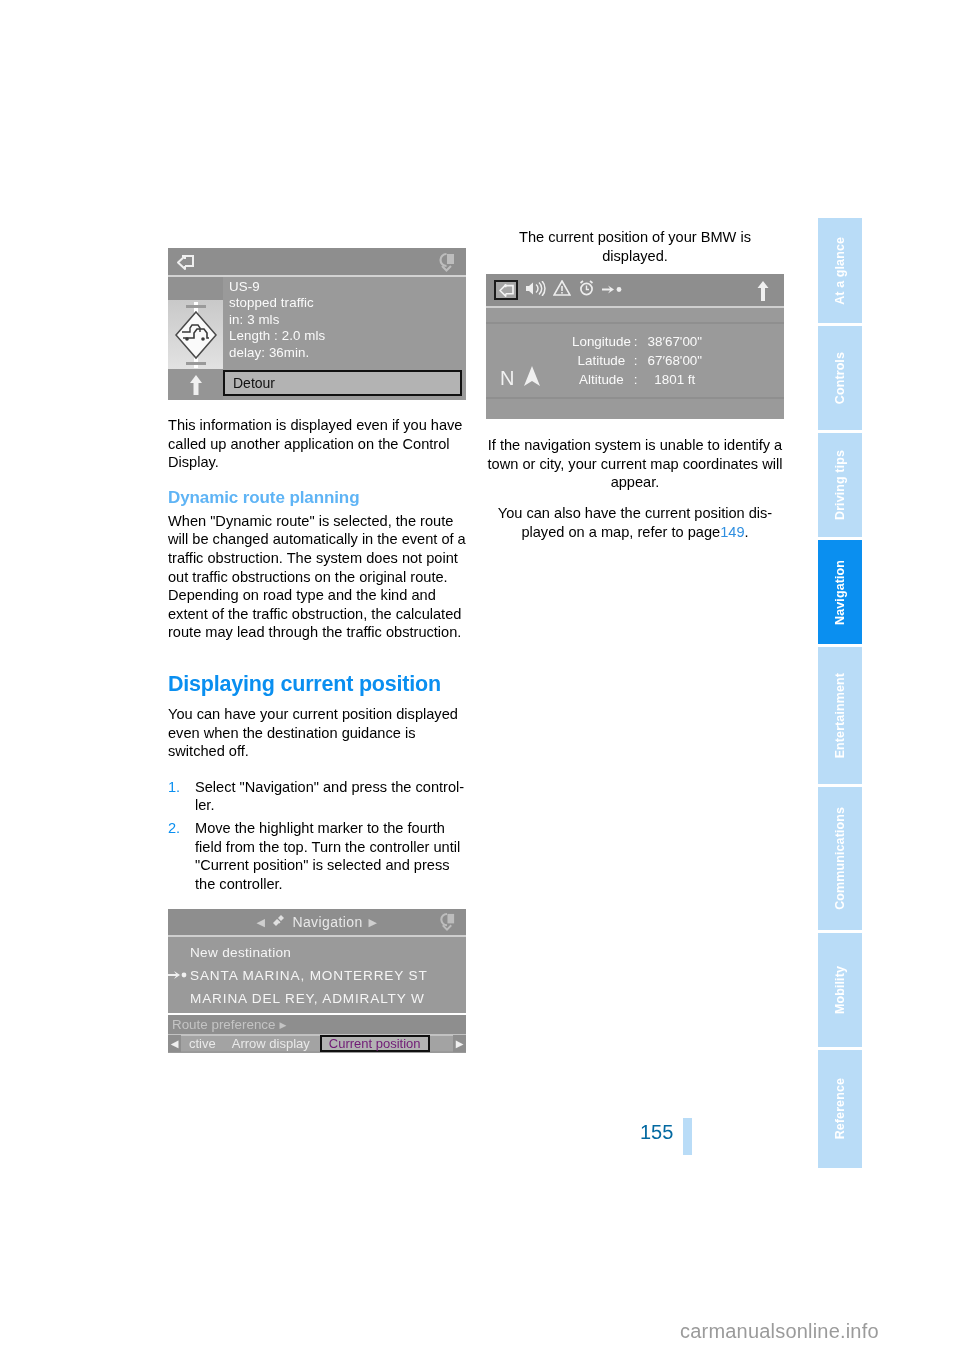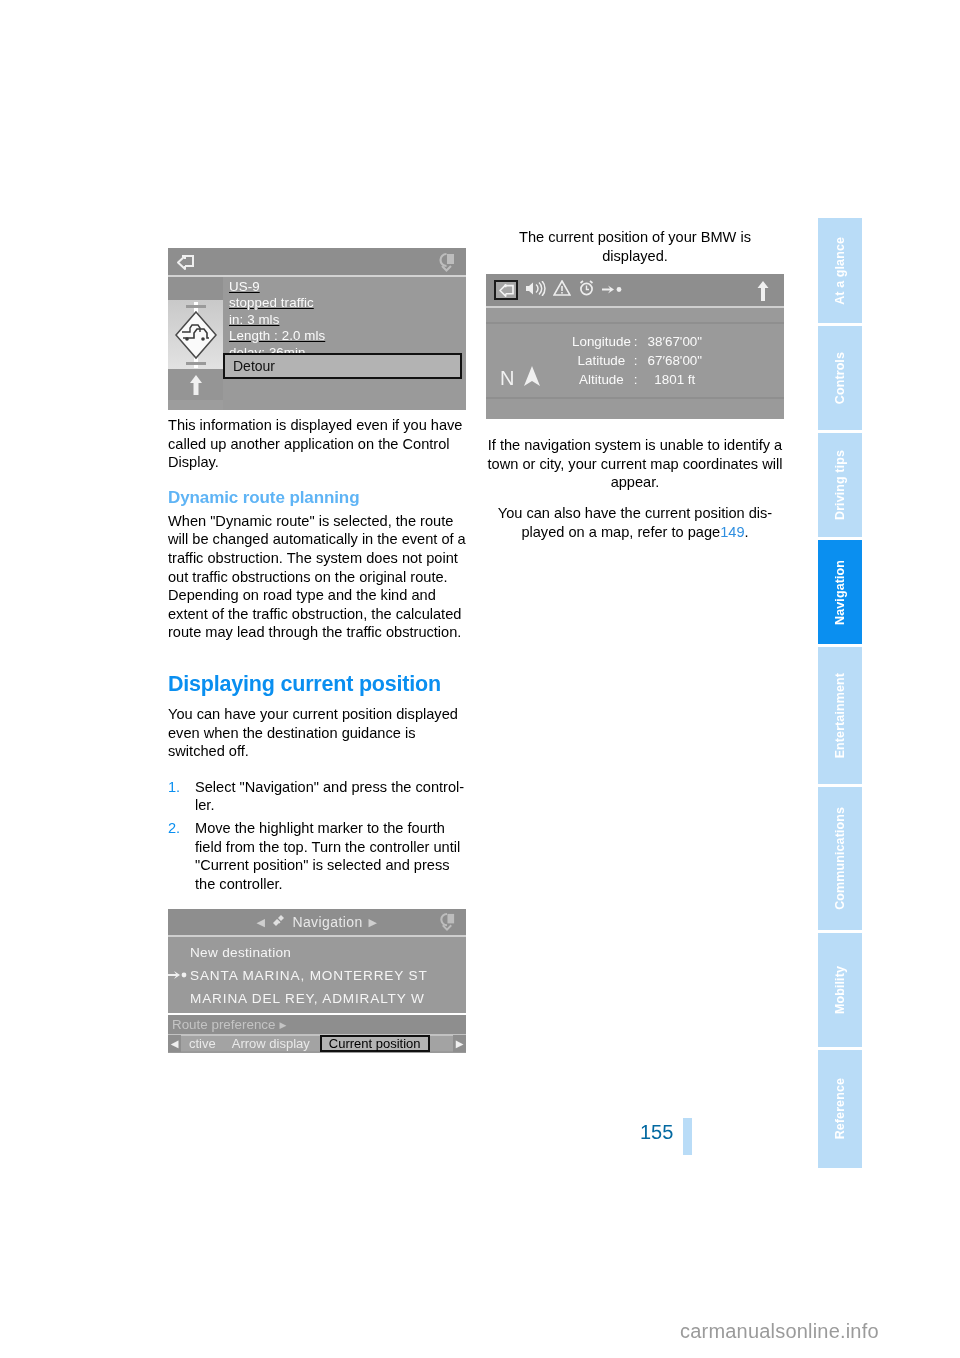--- a/index.html
+++ b/index.html
@@ -81,39 +81,39 @@
   
   .shot { position: relative; background: #9a9a9a; }
 
   
   #shot-traffic { width: 298px; height: 152px; }
   #shot-traffic .topbar {
     height: 29px; background: #8e8e8e;
     border-bottom: 2px solid #d3d3d3;
     position: relative;
   }
-  #shot-traffic .content { display: flex; height: 133px; text-decoration: underline; }
+  #shot-traffic .content { display: flex; height: 99px; }
   #shot-traffic .leftcol { width: 55px; background: #9d9d9d; position: relative; }
   #shot-traffic .lc-top { height: 23px; background: #919191; }
   #shot-traffic .lc-mid {
     height: 69px;
     background: linear-gradient(#c9c9c9, #e2e2e2);
     display:flex; align-items:center; justify-content:center;
   }
   #shot-traffic .lc-bot {
     height: 31px; background: #959595;
     display:flex; align-items:center; justify-content:center;
   }
   #shot-traffic .rightcol { flex: 1; background: #9a9a9a; position: relative; padding: 2px 0 0 6px; }
   #shot-traffic .line {
     color: #fafafa; font-size: 13.3px; line-height: 16.4px;
     font-weight: 500; letter-spacing: 0.1px;
   }
   #shot-traffic .detour-wrap {
-    position: absolute; left: 55px; right: 4px; bottom: 21px; height: 26px;
+    position: absolute; left: 55px; right: 4px; bottom: 4px; height: 26px;
   }
   #shot-traffic .detour {
     height: 26px; background: #b3b3b3; border: 2px solid #111;
     display: flex; align-items: center; padding-left: 8px;
     color: #111; font-size: 14px; font-weight: 500;
   }
 
   
   #shot-coords { width: 298px; height: 145px; }
   #shot-coords .topbar {
@@ -184,21 +184,21 @@
   }
   #shot-nav .bb-arrow {
     width: 13px; height: 17px; background: #8e8e8e;
     display:flex; align-items:center; justify-content:center;
     color:#f0f0f0; font-size: 10px;
   }
   #shot-nav .bb-item {
     color: #e9e9e9; font-size: 13px; padding: 0 8px; white-space: nowrap;
   }
   #shot-nav .bb-sel {
-    background: #b3b3b3; border: 2px solid #111; color: #000000;
+    background: #b3b3b3; border: 2px solid #111; color: #701a75;
     font-size: 13px; padding: 0 7px; height: 17px;
     display: flex; align-items: center; white-space: nowrap;
     margin-left: 2px;
   }
 
   
   .pagenum {
     position: absolute; left: 640px; top: 1121px;
     font-size: 20px; color: #0369a1; font-weight: normal;
   }

